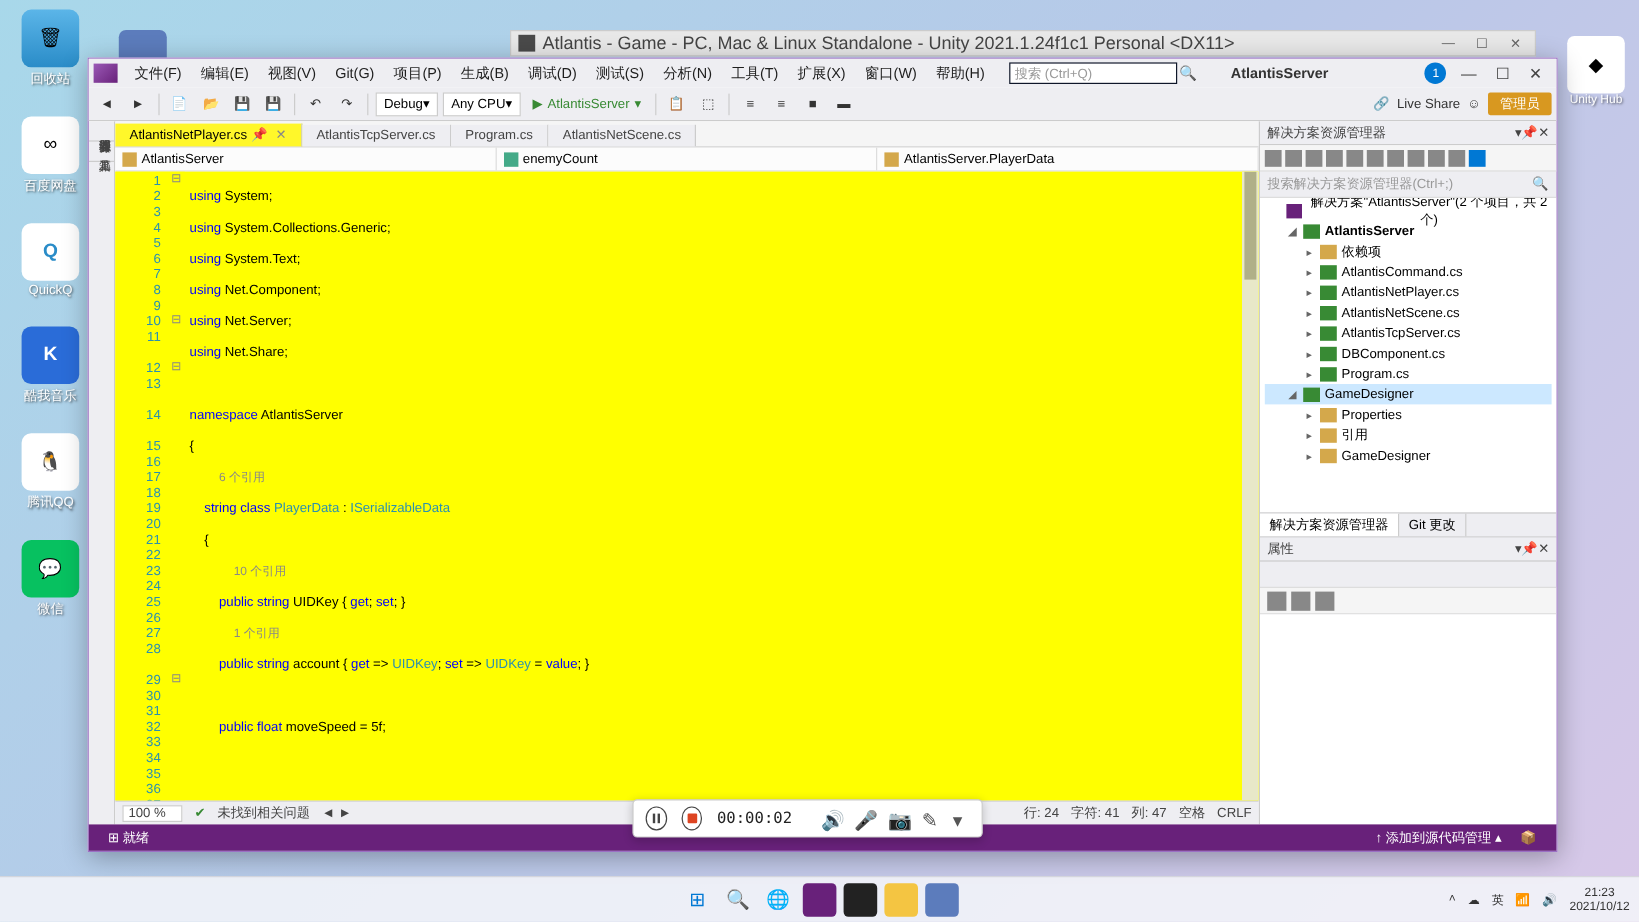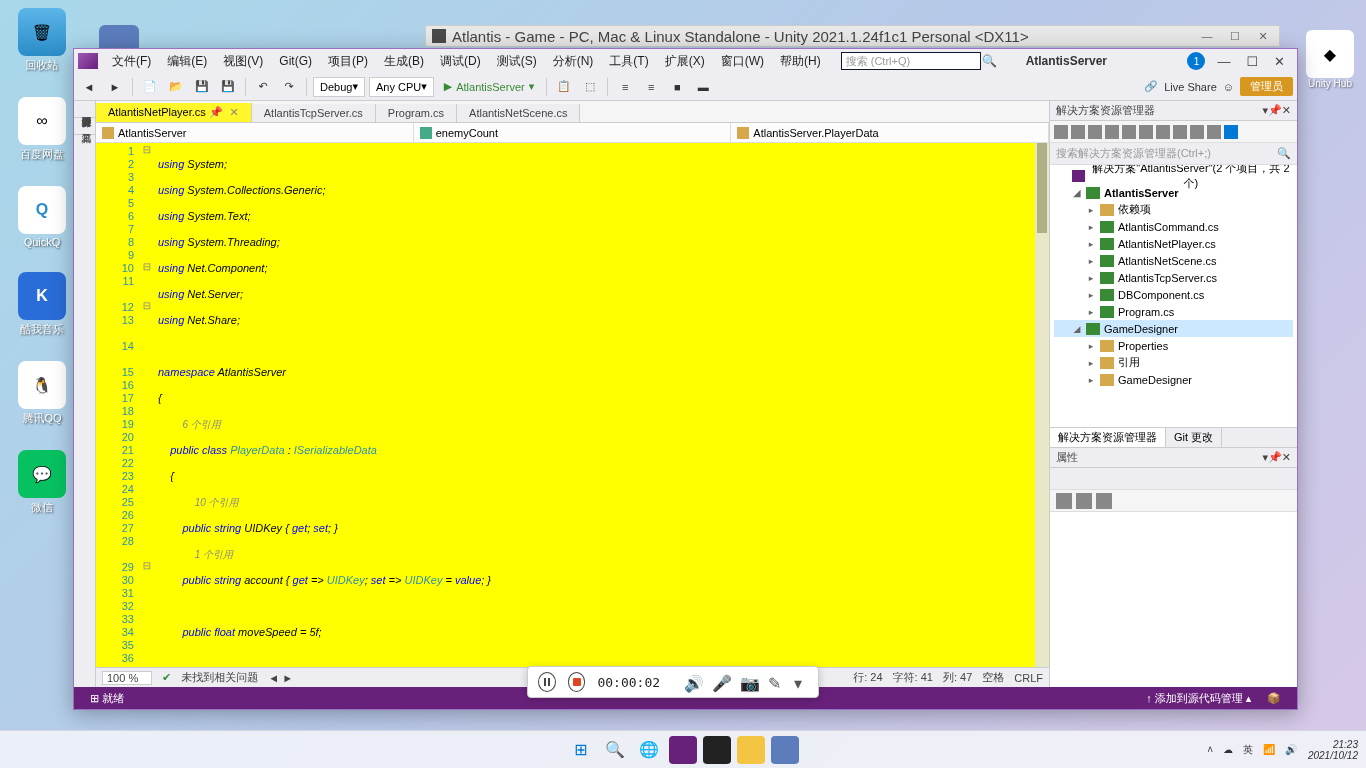--- a/index.html
+++ b/index.html
@@ -74,21 +74,21 @@
 .nav-sect { flex: 1; border-right: 1px solid #ddd; padding: 2px 6px; display: flex; align-items: center; gap: 4px; }
 .nav-sect .ic { width: 12px; height: 12px; background: #d4a84b; }
 
 
 .code-wrap { flex: 1; display: flex; background: #ffff00; overflow: hidden; position: relative; }
 .line-numbers { width: 44px; background: #ffff00; text-align: right; padding: 2px 6px 2px 2px; font-family: Consolas, monospace; font-size: 11px; color: #2b91af; }
 .line-numbers div { height: 13px; line-height: 13px; }
 .gutter { width: 14px; background: #ffff00; font-family: Consolas, monospace; font-size: 10px; color: #888; }
 .gutter div { height: 13px; line-height: 13px; text-align: center; }
 .code-text { flex: 1; font-family: Consolas, monospace; font-size: 11px; line-height: 13px; padding: 2px 0; white-space: pre; overflow: hidden; }
-.code-text .line { height: 13px; padding-left: 4px; font-style: italic; }
+.code-text .line { height: 13px; padding-left: 4px; }
 .kw { color: #0000ff; }
 .typ { color: #2b91af; }
 .num { color: #000; }
 .ref { color: #888; font-size: 10px; }
 .ident { color: #000; }
 .code-scroll { position: absolute; right: 0; top: 0; bottom: 0; width: 14px; background: #e8e8c8; }
 .code-scroll .thumb { position: absolute; top: 0; height: 90px; left: 2px; right: 2px; background: #b0b088; }
 
 
 .editor-bottom { height: 20px; background: #eeeef2; border-top: 1px solid #ccc; display: flex; align-items: center; font-size: 11px; padding: 0 6px; gap: 10px; color: #444; }
@@ -135,21 +135,21 @@
 .rec-pause::before { content: ""; width: 2px; height: 8px; background: #444; box-shadow: 4px 0 0 #444; margin-left: -4px; }
 .rec-stop::before { content: ""; width: 8px; height: 8px; background: #d42; border-radius: 1px; }
 .rec-time { font-size: 13px; color: #222; font-family: Consolas, monospace; }
 .rec-sep { flex: 1; }
 .rec-ic { width: 16px; height: 16px; color: #555; }
 
 
 .win-taskbar { position: absolute; bottom: 0; left: 0; right: 0; height: 38px; background: rgba(242,244,248,0.88); display: flex; align-items: center; justify-content: center; gap: 6px; border-top: 1px solid rgba(0,0,0,0.1); }
 .task-icon { width: 28px; height: 28px; border-radius: 4px; display: flex; align-items: center; justify-content: center; }
 .task-sys { position: absolute; right: 8px; display: flex; align-items: center; gap: 10px; font-size: 10px; color: #333; }
-.task-sys .time { text-align: right; line-height: 11px; font-style: italic; }
+.task-sys .time { text-align: center; line-height: 11px; }
 </style>
 </head>
 <body>
 
 <div class="desktop-icons">
   <div class="desktop-icon">
     <div class="icon-img recycle">🗑</div>
     <div class="icon-label">回收站</div>
   </div>
   <div class="desktop-icon">
@@ -362,29 +362,28 @@
             <div></div>
             <div></div>
             <div></div>
             <div></div>
             <div></div>
         </div>
         <div class="code-text">
 <div class="line"><span class="kw">using</span> <span class="ident">System</span>;</div>
 <div class="line"><span class="kw">using</span> <span class="ident">System.Collections.Generic</span>;</div>
 <div class="line"><span class="kw">using</span> <span class="ident">System.Text</span>;</div>
-<div class="line"><span class="kw">using</span> <span class="ident">System.Threading</span>;</div>
 <div class="line"><span class="kw">using</span> <span class="ident">Net.Component</span>;</div>
 <div class="line"><span class="kw">using</span> <span class="ident">Net.Server</span>;</div>
 <div class="line"><span class="kw">using</span> <span class="ident">Net.Share</span>;</div>
 <div class="line"></div>
 <div class="line"><span class="kw">namespace</span> <span class="ident">AtlantisServer</span></div>
 <div class="line">{</div>
 <div class="line">        <span class="ref">6 个引用</span></div>
-<div class="line">    <span class="kw">public class</span> <span class="typ">PlayerData</span> : <span class="typ">ISerializableData</span></div>
+<div class="line">    <span class="kw">string class</span> <span class="typ">PlayerData</span> : <span class="typ">ISerializableData</span></div>
 <div class="line">    {</div>
 <div class="line">            <span class="ref">10 个引用</span></div>
 <div class="line">        <span class="kw">public string</span> <span class="ident">UIDKey</span> { <span class="kw">get</span>; <span class="kw">set</span>; }</div>
 <div class="line">            <span class="ref">1 个引用</span></div>
 <div class="line">        <span class="kw">public string</span> <span class="ident">account</span> { <span class="kw">get</span> =&gt; <span class="typ">UIDKey</span>; <span class="kw">set</span> =&gt; <span class="typ">UIDKey</span> = <span class="kw">value</span>; }</div>
 <div class="line"></div>
 <div class="line">        <span class="kw">public float</span> <span class="ident">moveSpeed</span> = <span class="num">5f</span>;</div>
 
 
 

